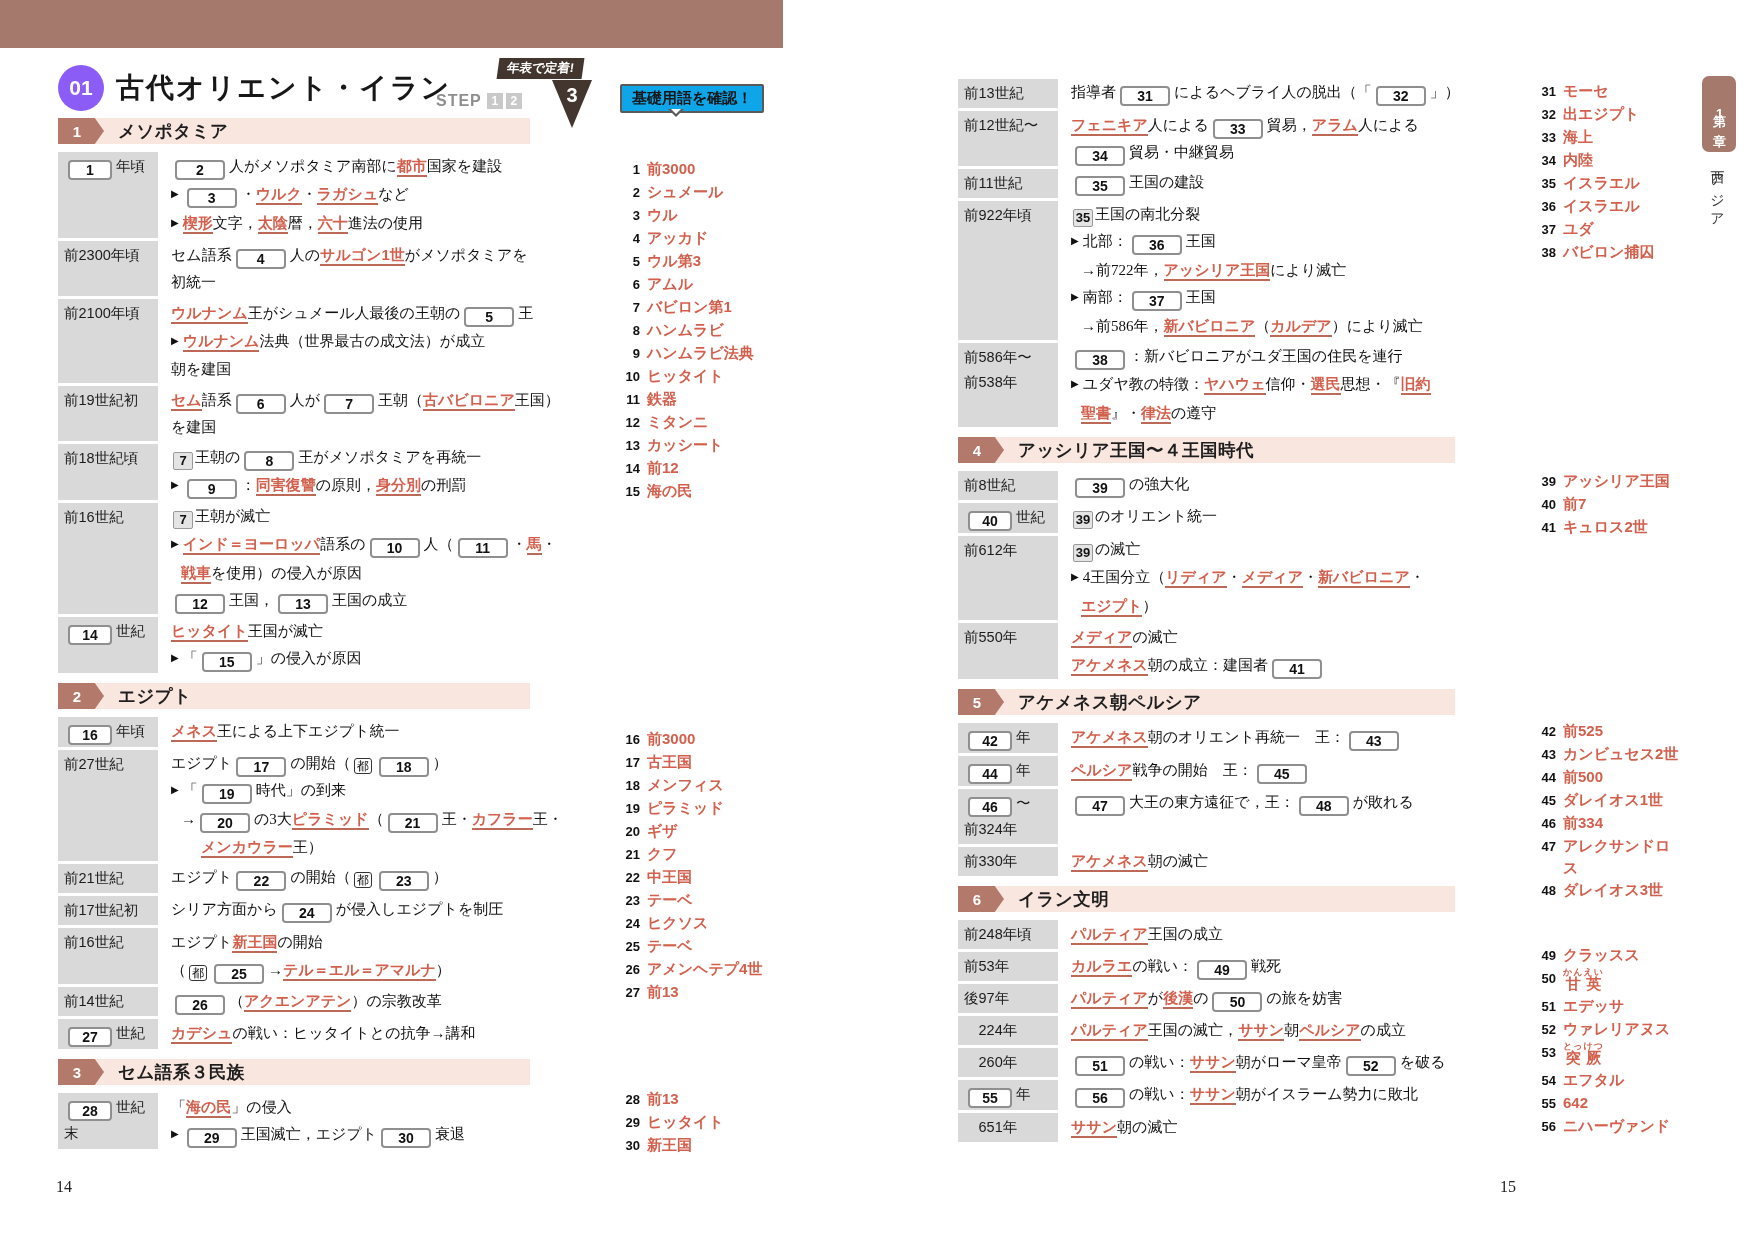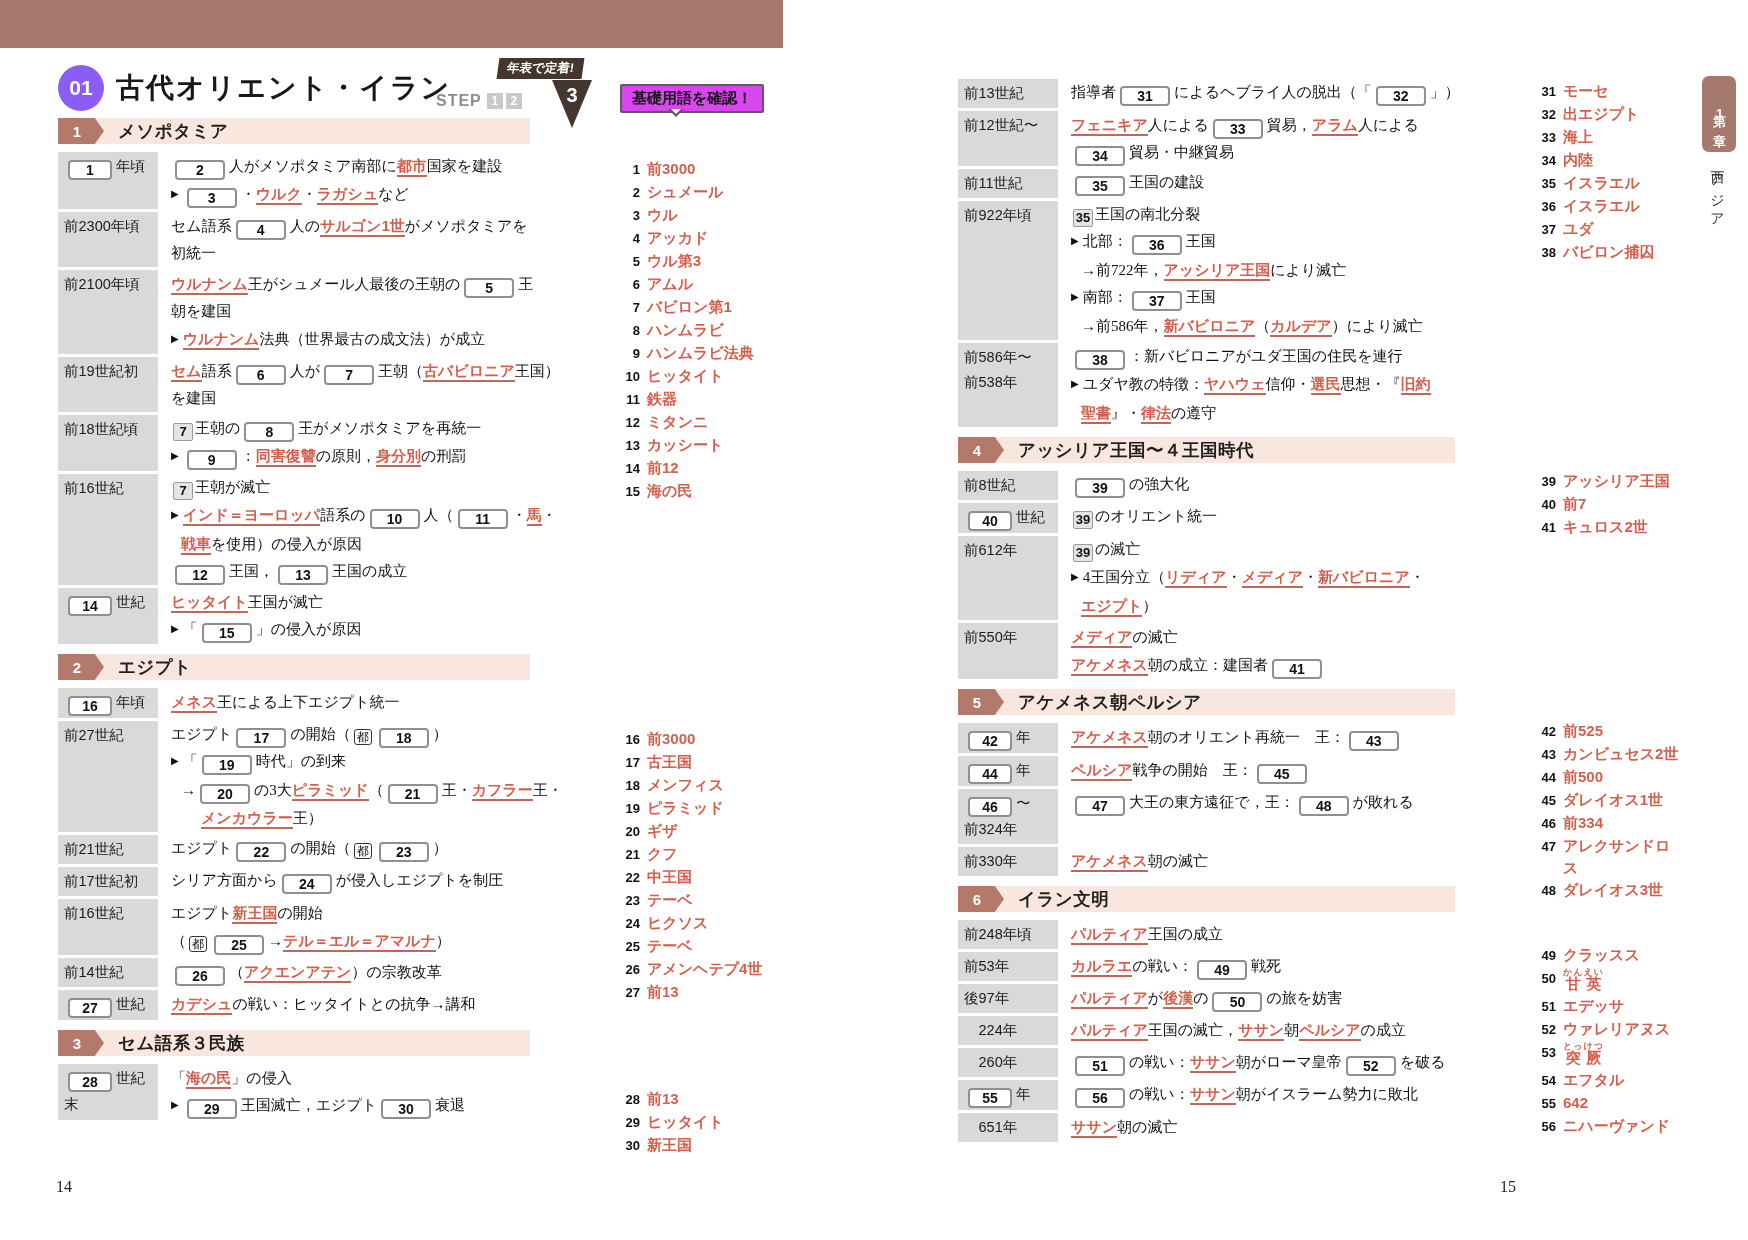--- a/index.html
+++ b/index.html
@@ -26,21 +26,21 @@
   .steplabel{font-family:"Liberation Sans","DejaVu Sans",sans-serif;font-weight:bold;font-size:16px;
     color:#8e8e8e;letter-spacing:1px;margin-right:2px;}
   .stepbox{width:16px;height:16px;background:#c9c9c9;color:#fff;
     font-family:"Liberation Sans","DejaVu Sans",sans-serif;font-weight:bold;font-size:12px;
     display:flex;align-items:center;justify-content:center;}
   .steptri{position:absolute;left:552px;top:80px;width:40px;height:48px;background:#43362e;
     clip-path:polygon(0 0,100% 0,50% 100%);color:#fff;text-align:center;z-index:2;
     font-family:"Liberation Sans","DejaVu Sans",sans-serif;font-weight:bold;font-size:20px;line-height:30px;}
 
   
-  .bubble{position:absolute;left:620px;top:84px;border:2px solid #5a5a5a;background:#d946ef;
+  .bubble{position:absolute;left:620px;top:84px;border:2px solid #5a5a5a;background:#0ea5e9;
     padding:3px 10px;font-family:"Liberation Sans","DejaVu Sans",sans-serif;font-weight:bold;
     font-size:15px;color:#151515;border-radius:2px;white-space:nowrap;z-index:2;}
   .bubble:before{content:"";position:absolute;left:46px;bottom:-14px;border:8px solid transparent;border-top-color:#5a5a5a;}
   .bubble:after{content:"";position:absolute;left:49px;bottom:-8px;border:5px solid transparent;border-top-color:#fff;}
 
   
   .sec{margin-top:10px;}
   .sec:first-child{margin-top:4px;}
   .sec-header{position:relative;height:26px;margin-bottom:8px;background:#f9e6df;display:flex;align-items:center;}
   .sec-tag{width:46px;height:26px;background:#b3796a;color:#fff;flex:0 0 46px;
@@ -119,39 +119,40 @@
             <span class="sec-tag">1</span>
             <span class="sec-title">メソポタミア</span>
           </div>
           <div class="row">
             <div class="date">
               <div class="dline"><span class="blank">1</span><span class="plain">年頃</span></div>
             </div>
             <div class="content">
               <div class="line"><span class="blank">2</span><span class="plain">人がメソポタミア南部に</span><span class="term">都市</span><span class="plain">国家を建設</span></div>
               <div class="line"><span class="tri">▶</span><span class="blank">3</span><span class="plain">・</span><span class="term">ウルク</span><span class="plain">・</span><span class="term">ラガシュ</span><span class="plain">など</span></div>
+              <div class="line"><span class="tri">▶</span><span class="term">楔形</span><span class="plain">文字，</span><span class="term">太陰</span><span class="plain">暦，</span><span class="term">六十</span><span class="plain">進法の使用</span></div>
             </div>
           </div>
           <div class="row">
             <div class="date">
               <div class="dline"><span class="plain">前2300年頃</span></div>
             </div>
             <div class="content">
               <div class="line"><span class="plain">セム語系</span><span class="blank">4</span><span class="plain">人の</span><span class="term">サルゴン1世</span><span class="plain">がメソポタミアを</span></div>
               <div class="line"><span class="plain">初統一</span></div>
             </div>
           </div>
           <div class="row">
             <div class="date">
               <div class="dline"><span class="plain">前2100年頃</span></div>
             </div>
             <div class="content">
               <div class="line"><span class="term">ウルナンム</span><span class="plain">王がシュメール人最後の王朝の</span><span class="blank">5</span><span class="plain">王</span></div>
+              <div class="line"><span class="tri">▶</span><span class="term">ウルナンム</span><span class="plain">法典（世界最古の成文法）が成立</span></div>
               <div class="line"><span class="plain">朝を建国</span></div>
-              <div class="line"><span class="tri">▶</span><span class="term">ウルナンム</span><span class="plain">法典（世界最古の成文法）が成立</span></div>
             </div>
           </div>
           <div class="row">
             <div class="date">
               <div class="dline"><span class="plain">前19世紀初</span></div>
             </div>
             <div class="content">
               <div class="line"><span class="term">セム</span><span class="plain">語系</span><span class="blank">6</span><span class="plain">人が</span><span class="blank">7</span><span class="plain">王朝（</span><span class="term">古バビロニア</span><span class="plain">王国）</span></div>
               <div class="line"><span class="plain">を建国</span></div>
             </div>

